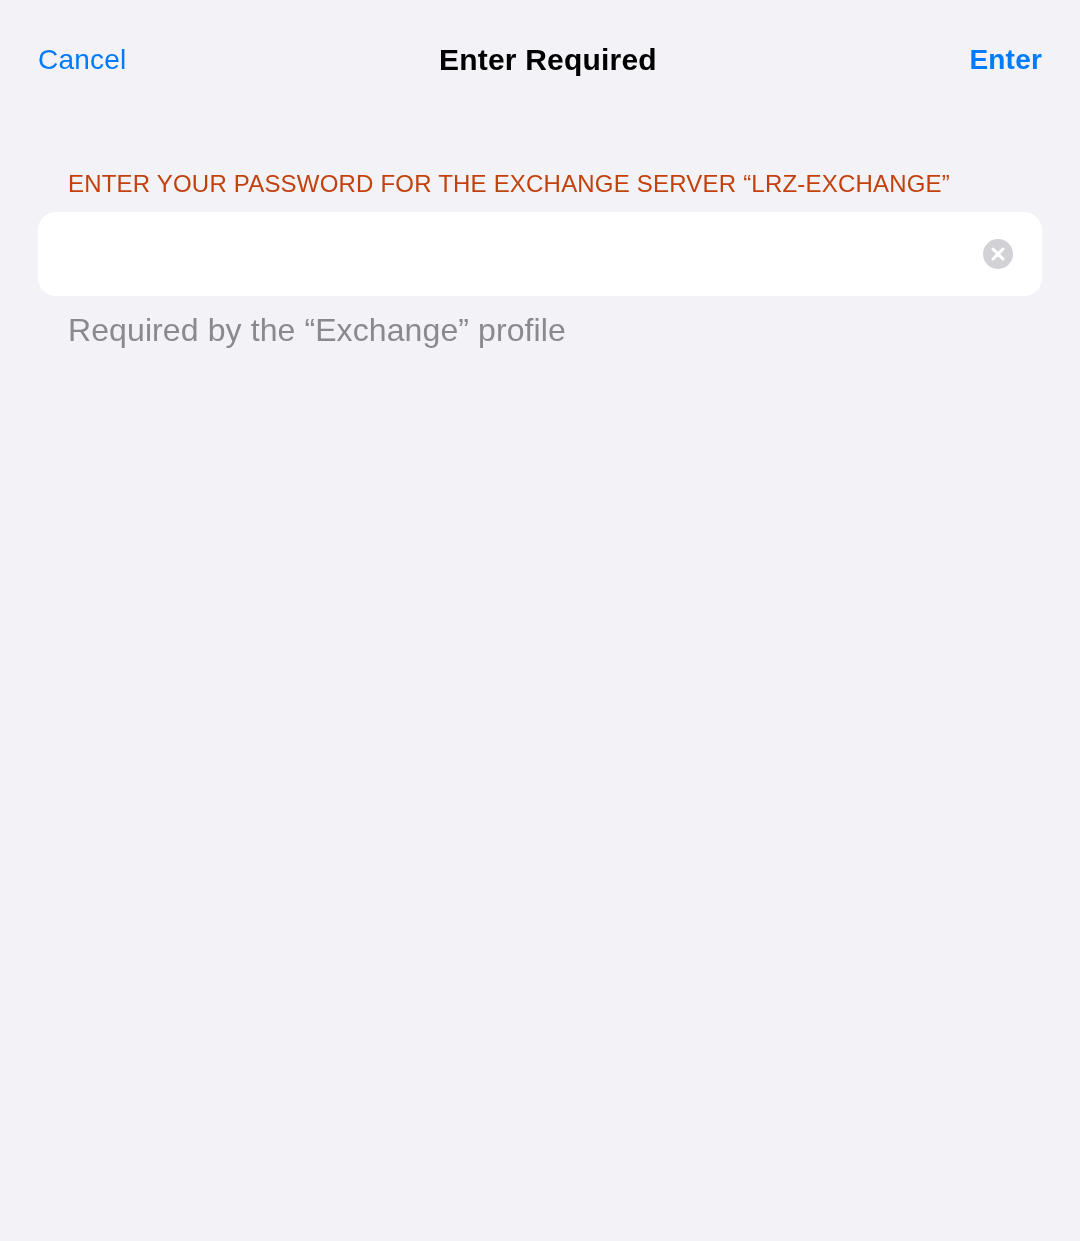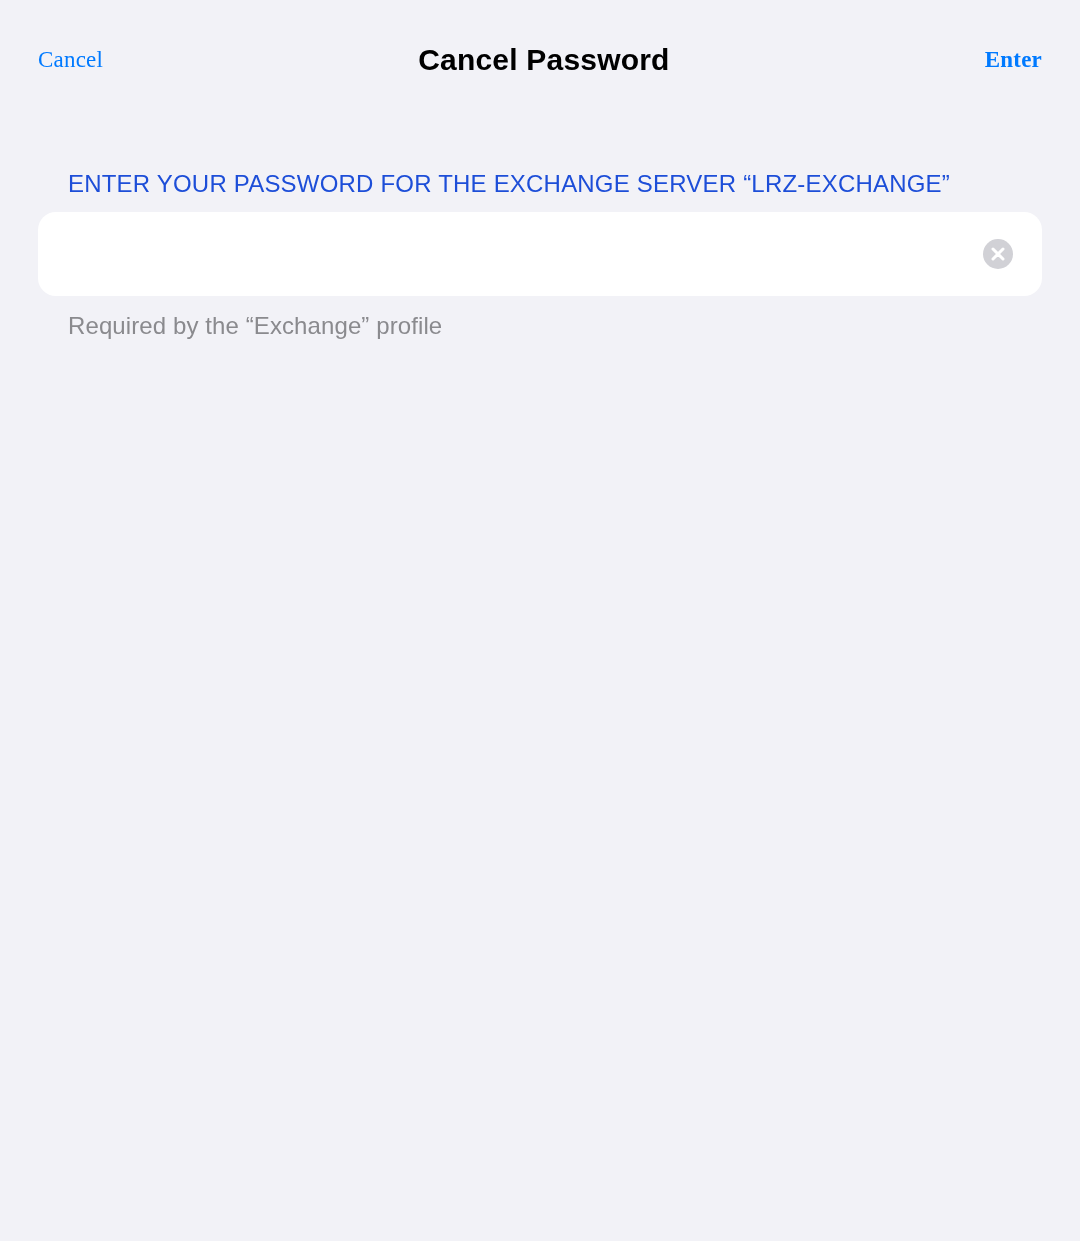--- a/index.html
+++ b/index.html
@@ -17,47 +17,47 @@
       position: relative;
     }
     .header {
       display: flex;
       align-items: center;
       justify-content: space-between;
       padding: 32px 38px 0 38px;
       height: 88px;
     }
     .header-btn {
-      font-size: 23px;
+      font-size: 28px;
       color: #007aff;
       background: none;
       border: none;
       cursor: pointer;
-      font-family: Liberation Serif, serif;
+      font-family: Liberation Sans, sans-serif;
       padding: 0;
       line-height: 1.2;
       letter-spacing: 0.2px;
     }
     .header-btn.next {
       font-weight: 600;
     }
     .header-title {
       font-size: 30px;
       font-weight: 600;
       color: #000;
       letter-spacing: 0.2px;
       text-align: center;
       flex: 1;
     }
     .content {
       padding: 82px 38px 0 38px;
     }
     .section-header {
       font-size: 24px;
-      color: #1d4ed8;
+      color: #c2410c;
       letter-spacing: 0.2px;
       text-transform: uppercase;
       padding-left: 30px;
       padding-bottom: 14px;
     }
     .field-wrap {
       background: #ffffff;
       border-radius: 18px;
       height: 84px;
       display: flex;
@@ -86,33 +86,33 @@
       align-items: center;
       justify-content: center;
       flex-shrink: 0;
     }
     .clear-btn svg {
       width: 30px;
       height: 30px;
       display: block;
     }
     .section-footer {
-      font-size: 24px;
+      font-size: 32px;
       color: #8a8a8e;
       padding-left: 30px;
       padding-top: 16px;
       letter-spacing: 0.1px;
     }
   </style>
 </head>
 <body>
 
 <div class="header">
   <button class="header-btn">Cancel</button>
-  <div class="header-title">Cancel Password</div>
+  <div class="header-title">Enter Required</div>
   <button class="header-btn next">Enter</button>
 </div>
 
 <div class="content">
   <div class="section-header">ENTER YOUR PASSWORD FOR THE EXCHANGE SERVER “LRZ-EXCHANGE”</div>
 
   <div class="field-wrap">
     <input type="password" class="password-input" value="" style="">
     <button class="clear-btn">
       <svg viewBox="0 0 30 30">

